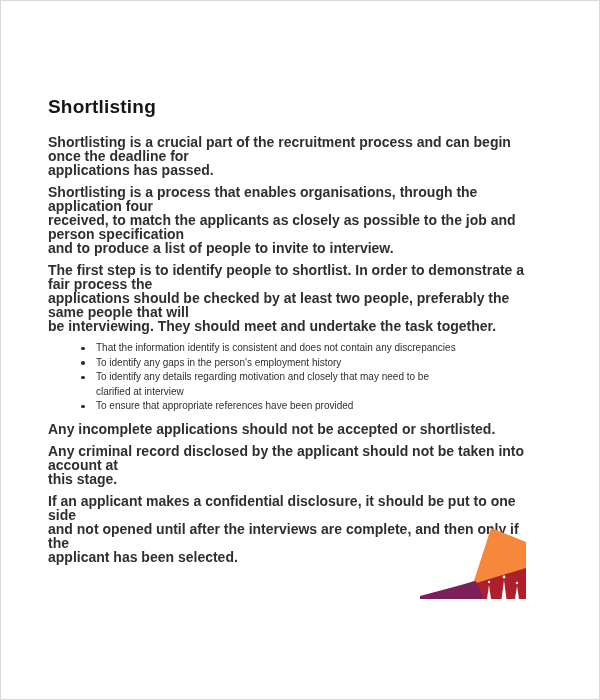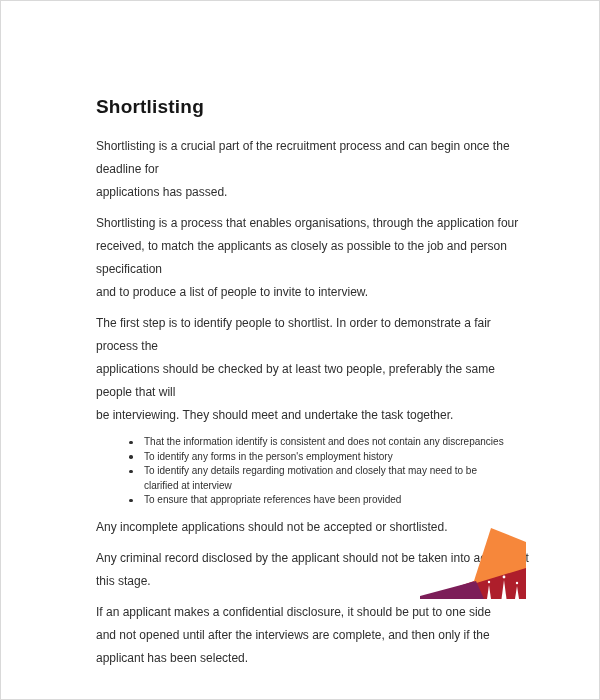--- a/index.html
+++ b/index.html
@@ -14,35 +14,36 @@
     box-sizing: border-box;
     background: #ffffff;
     border: 1px solid #d9d9d9;
     overflow: hidden;
     font-family: "Liberation Sans", sans-serif;
     color: #2f2f2f;
   }
   .content {
     position: absolute;
     top: 0; left: 0; right: 0; bottom: 0;
-    padding: 95px 70px 0 95px;
+    padding: 95px 70px 0 47px;
   }
   h1.doc-title {
     margin: 0 0 17px 0;
     font-size: 19px;
     line-height: 22px;
     font-weight: bold;
     color: #161616;
     letter-spacing: 0.2px;
   }
   p.body-par {
     margin: 0 0 8px 0;
-    font-size: 12px;
-    line-height: 23px;
+    font-size: 14px;
+    line-height: 14px;
     white-space: pre-line;
+    font-weight: bold;
   }
   p.no-gap { margin-bottom: 0; }
   ul.doc-list {
     list-style: none;
     margin: 0 0 8px 0;
     padding: 0;
   }
   ul.doc-list li {
     position: relative;
     padding-left: 48px;
@@ -82,21 +83,21 @@
 applications has passed.</p>
     <p class="body-par">Shortlisting is a process that enables organisations, through the application four
 received, to match the applicants as closely as possible to the job and person specification
 and to produce a list of people to invite to interview.</p>
     <p class="body-par">The first step is to identify people to shortlist. In order to demonstrate a fair process the
 applications should be checked by at least two people, preferably the same people that will
 be interviewing. They should meet and undertake the task together.</p>
 
     <ul class="doc-list">
       <li>That the information identify is consistent and does not contain any discrepancies</li>
-      <li>To identify any forms in the person's employment history</li>
+      <li>To identify any gaps in the person's employment history</li>
       <li>To identify any details regarding motivation and closely that may need to be
 clarified at interview</li>
       <li>To ensure that appropriate references have been provided</li>
     </ul>
 
     <p class="body-par">Any incomplete applications should not be accepted or shortlisted.</p>
     <p class="body-par">Any criminal record disclosed by the applicant should not be taken into account at
 this stage.</p>
     <p class="body-par">If an applicant makes a confidential disclosure, it should be put to one side
 and not opened until after the interviews are complete, and then only if the

